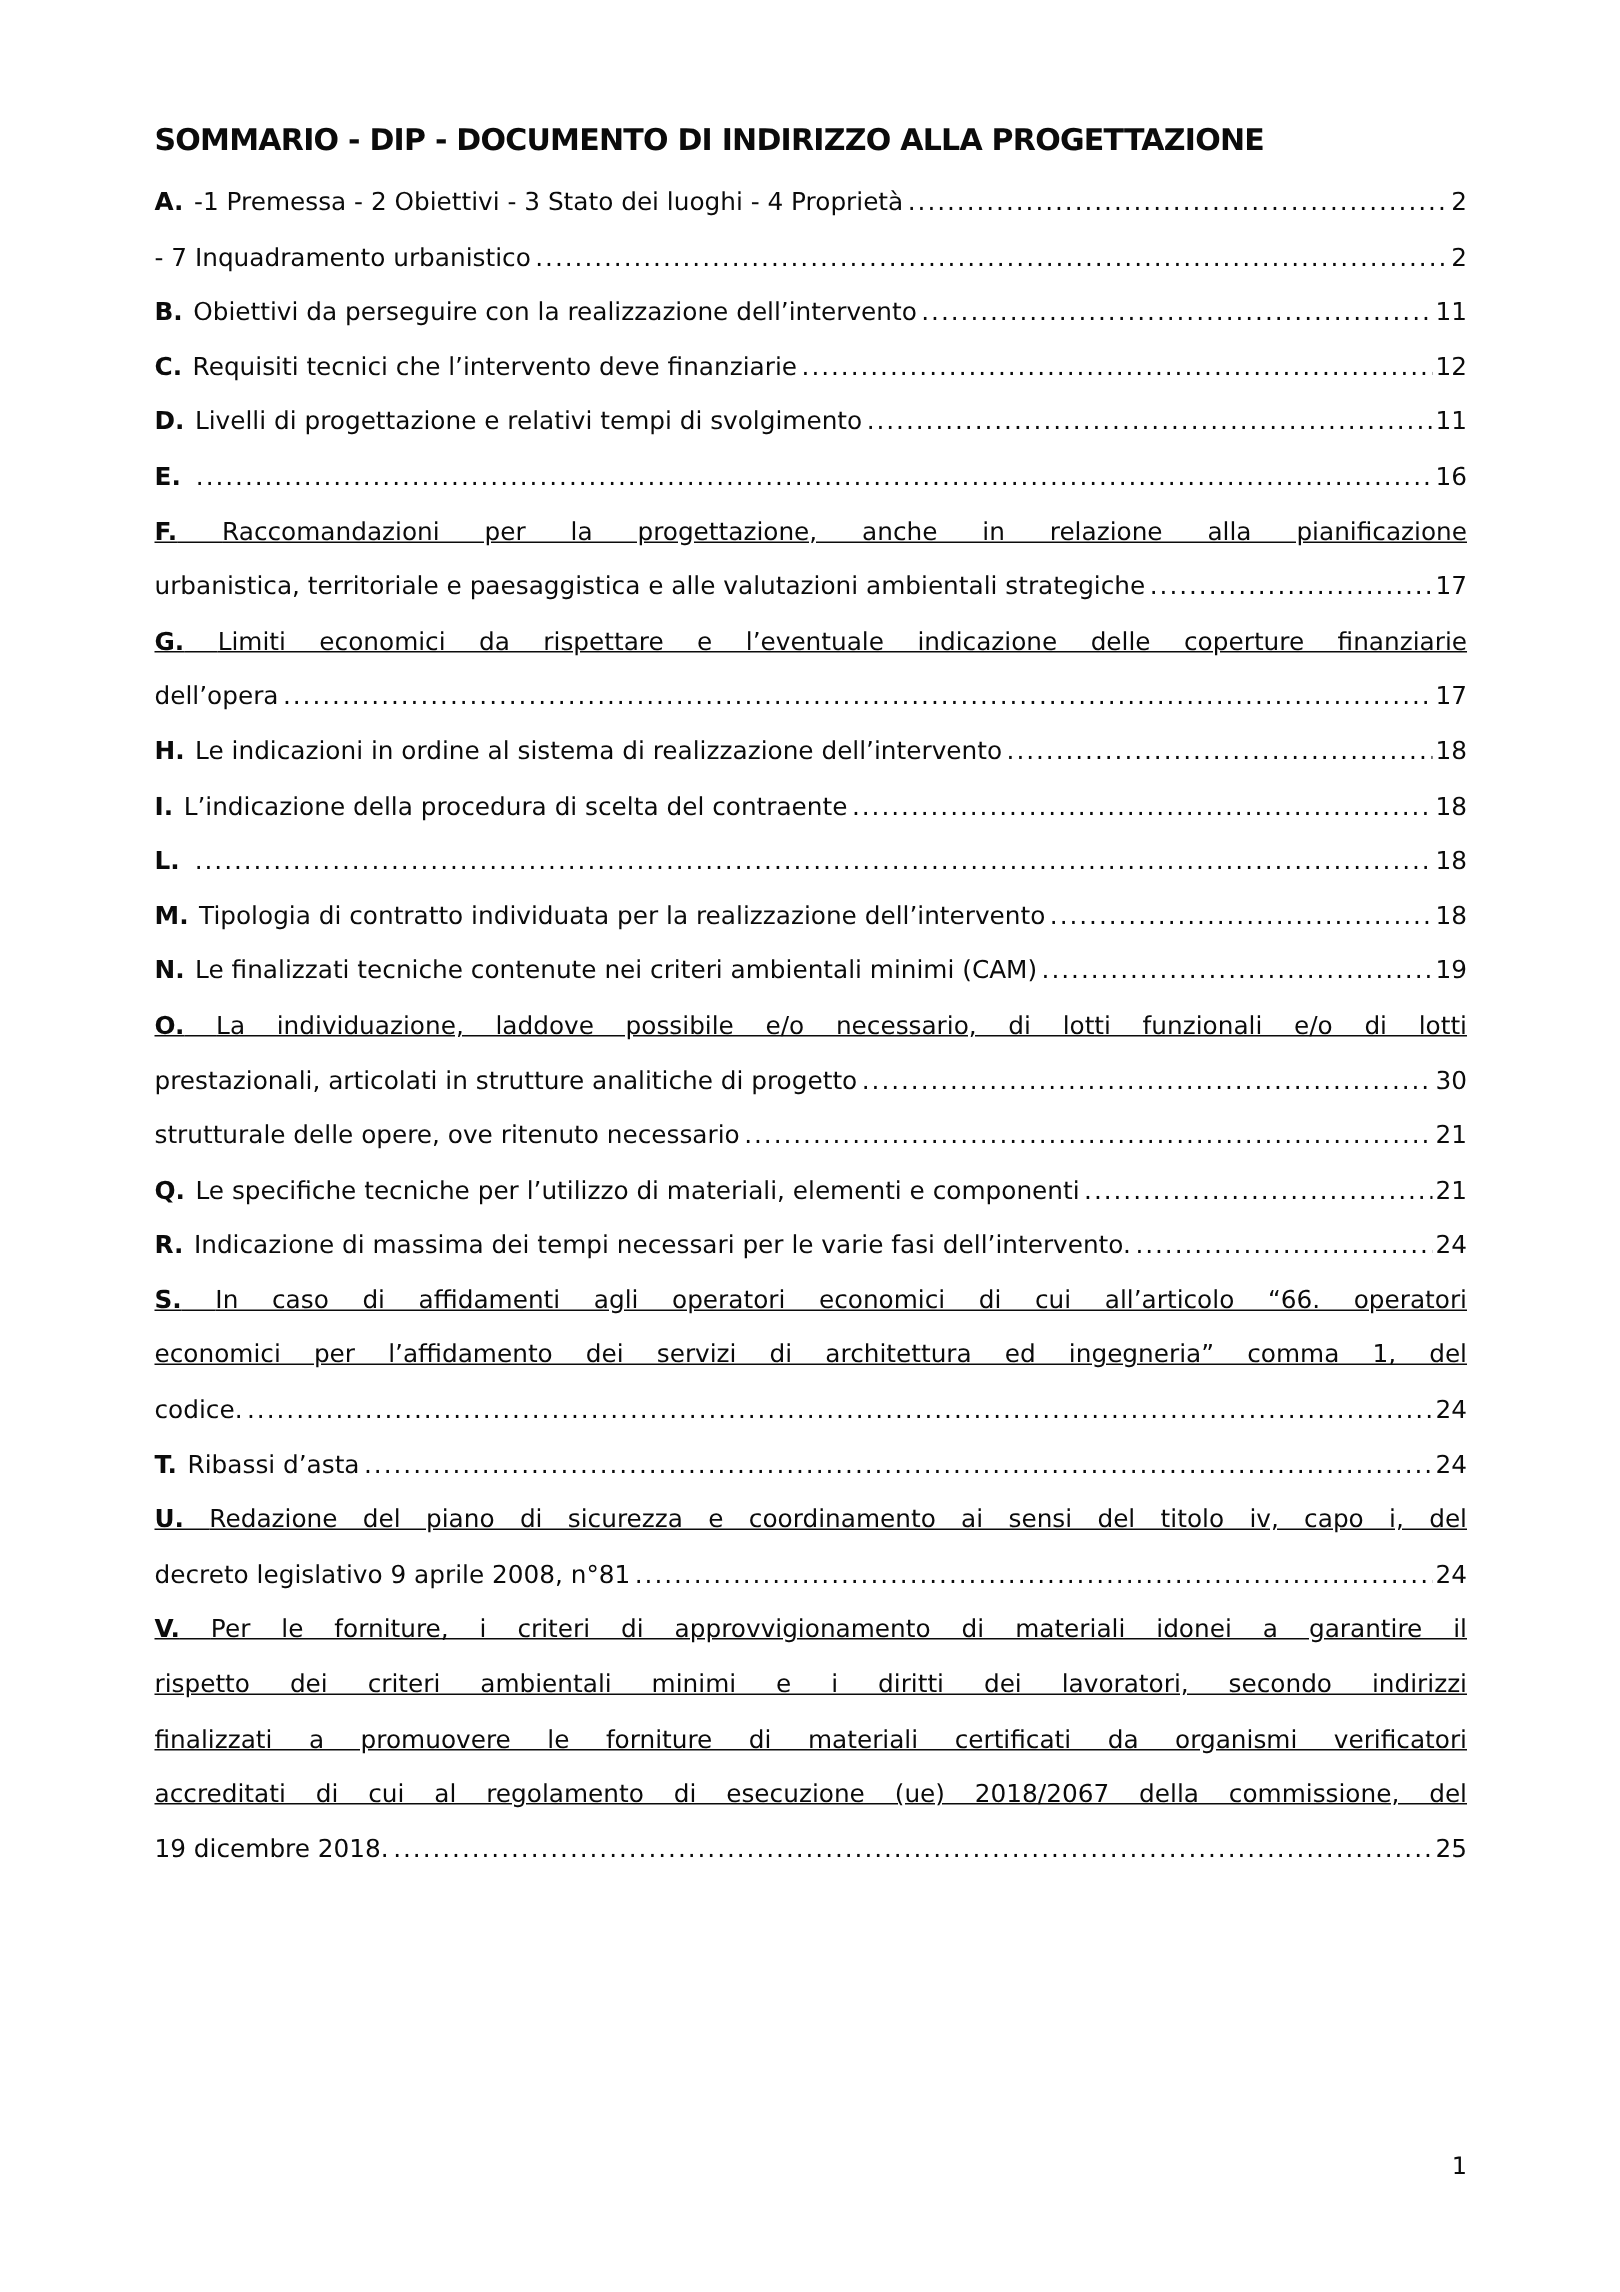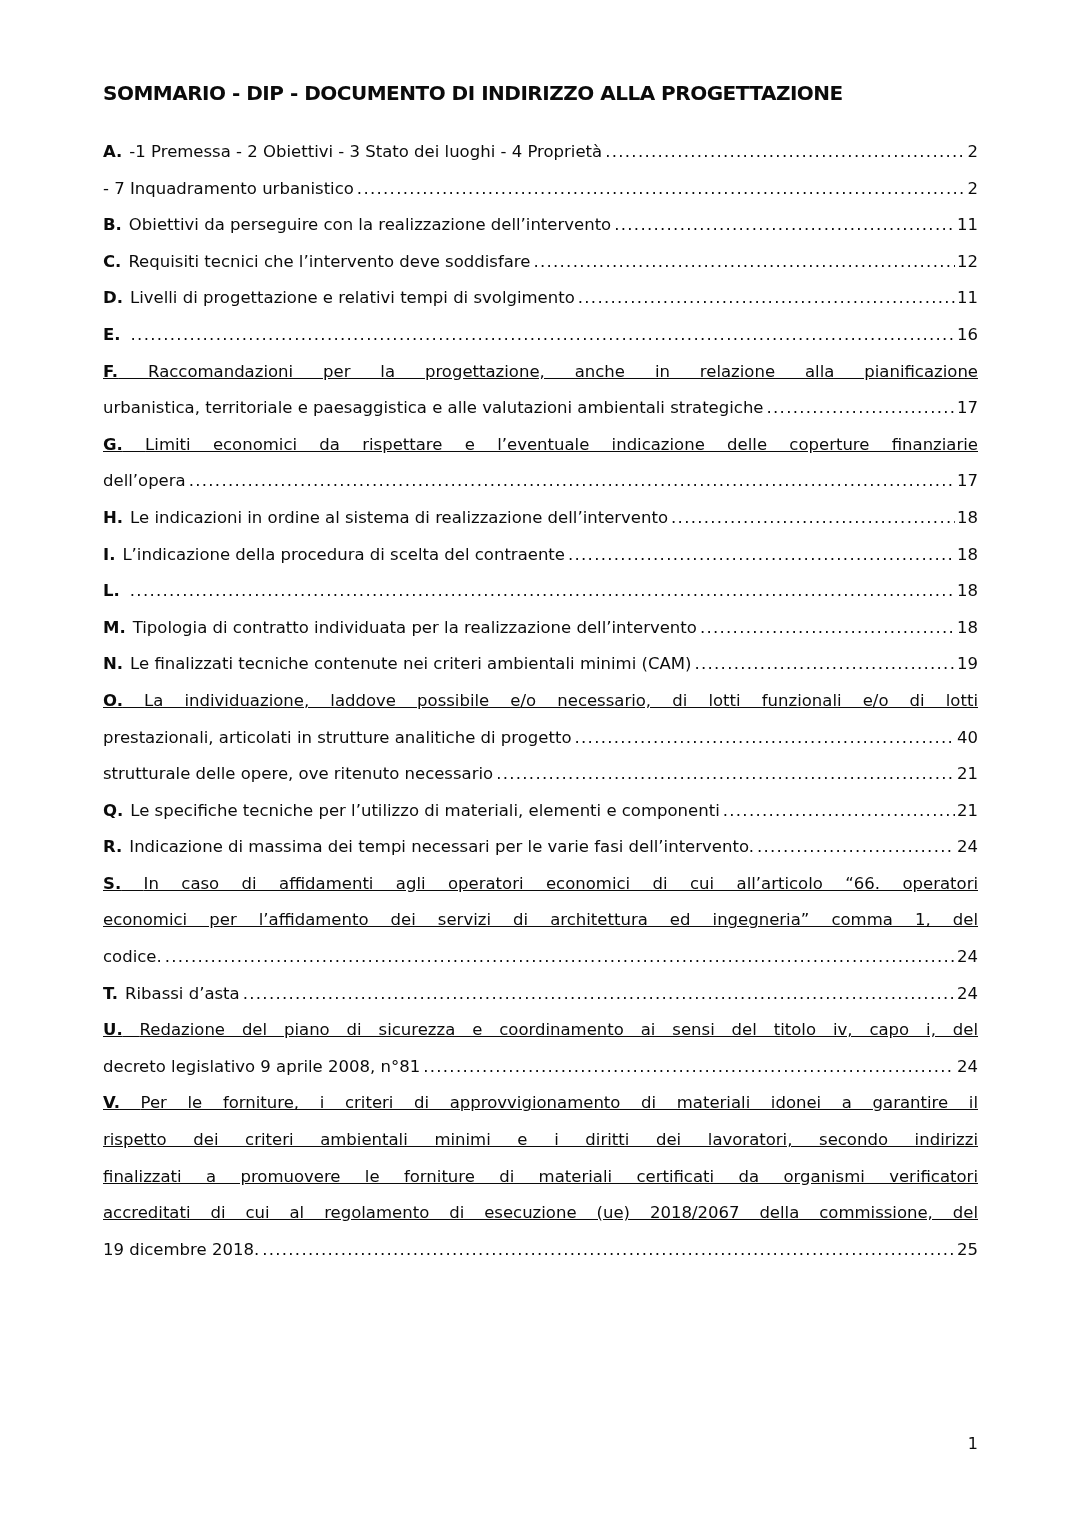--- a/index.html
+++ b/index.html
@@ -11,21 +11,21 @@
     color: #0b0b0b;
   }
   .page { position: absolute; inset: 0; background: #ffffff; }
   .content { position: absolute; left: 103px; top: 80px; width: 875px; }
   .title {
     font-weight: bold;
     font-size: 20px;
     line-height: 26px;
     letter-spacing: -0.5px;
     white-space: nowrap;
-    margin-bottom: 28px;
+    margin-bottom: 11px;
   }
   .toc-line {
     height: 36.6px;
     line-height: 36.6px;
     font-size: 16.5px;
   }
   .toc-line.leader { display: flex; align-items: baseline; }
   .toc-line.justify { text-align: justify; text-align-last: justify; text-decoration: underline; }
   .prefix { font-weight: bold; }
   .toc-line.leader .prefix { margin-right: 7px; }
@@ -70,21 +70,21 @@
           <span class="pagenum">2</span>
         </div>
         <div class="toc-line leader">
           <b class="prefix">B.</b>
           <span class="text">Obiettivi da perseguire con la realizzazione dell’intervento</span>
           <span class="dots"></span>
           <span class="pagenum">11</span>
         </div>
         <div class="toc-line leader">
           <b class="prefix">C.</b>
-          <span class="text">Requisiti tecnici che l’intervento deve soddisfare</span>
+          <span class="text">Requisiti tecnici che l’intervento deve finanziarie</span>
           <span class="dots"></span>
           <span class="pagenum">12</span>
         </div>
         <div class="toc-line leader">
           <b class="prefix">D.</b>
           <span class="text">Livelli di progettazione e relativi tempi di svolgimento</span>
           <span class="dots"></span>
           <span class="pagenum">11</span>
         </div>
         <div class="toc-line leader">
@@ -130,21 +130,21 @@
         <div class="toc-line leader">
           <b class="prefix">N.</b>
           <span class="text">Le finalizzati tecniche contenute nei criteri ambientali minimi (CAM)</span>
           <span class="dots"></span>
           <span class="pagenum">19</span>
         </div>
         <div class="toc-line justify"><b class="prefix">O.</b> <span class="text">La individuazione, laddove possibile e/o necessario, di lotti funzionali e/o di lotti</span></div>
         <div class="toc-line leader">
           <span class="text">prestazionali, articolati in strutture analitiche di progetto</span>
           <span class="dots"></span>
-          <span class="pagenum">40</span>
+          <span class="pagenum">30</span>
         </div>
         <div class="toc-line leader">
           <span class="text">strutturale delle opere, ove ritenuto necessario</span>
           <span class="dots"></span>
           <span class="pagenum">21</span>
         </div>
         <div class="toc-line leader">
           <b class="prefix">Q.</b>
           <span class="text">Le specifiche tecniche per l’utilizzo di materiali, elementi e componenti</span>
           <span class="dots"></span>

